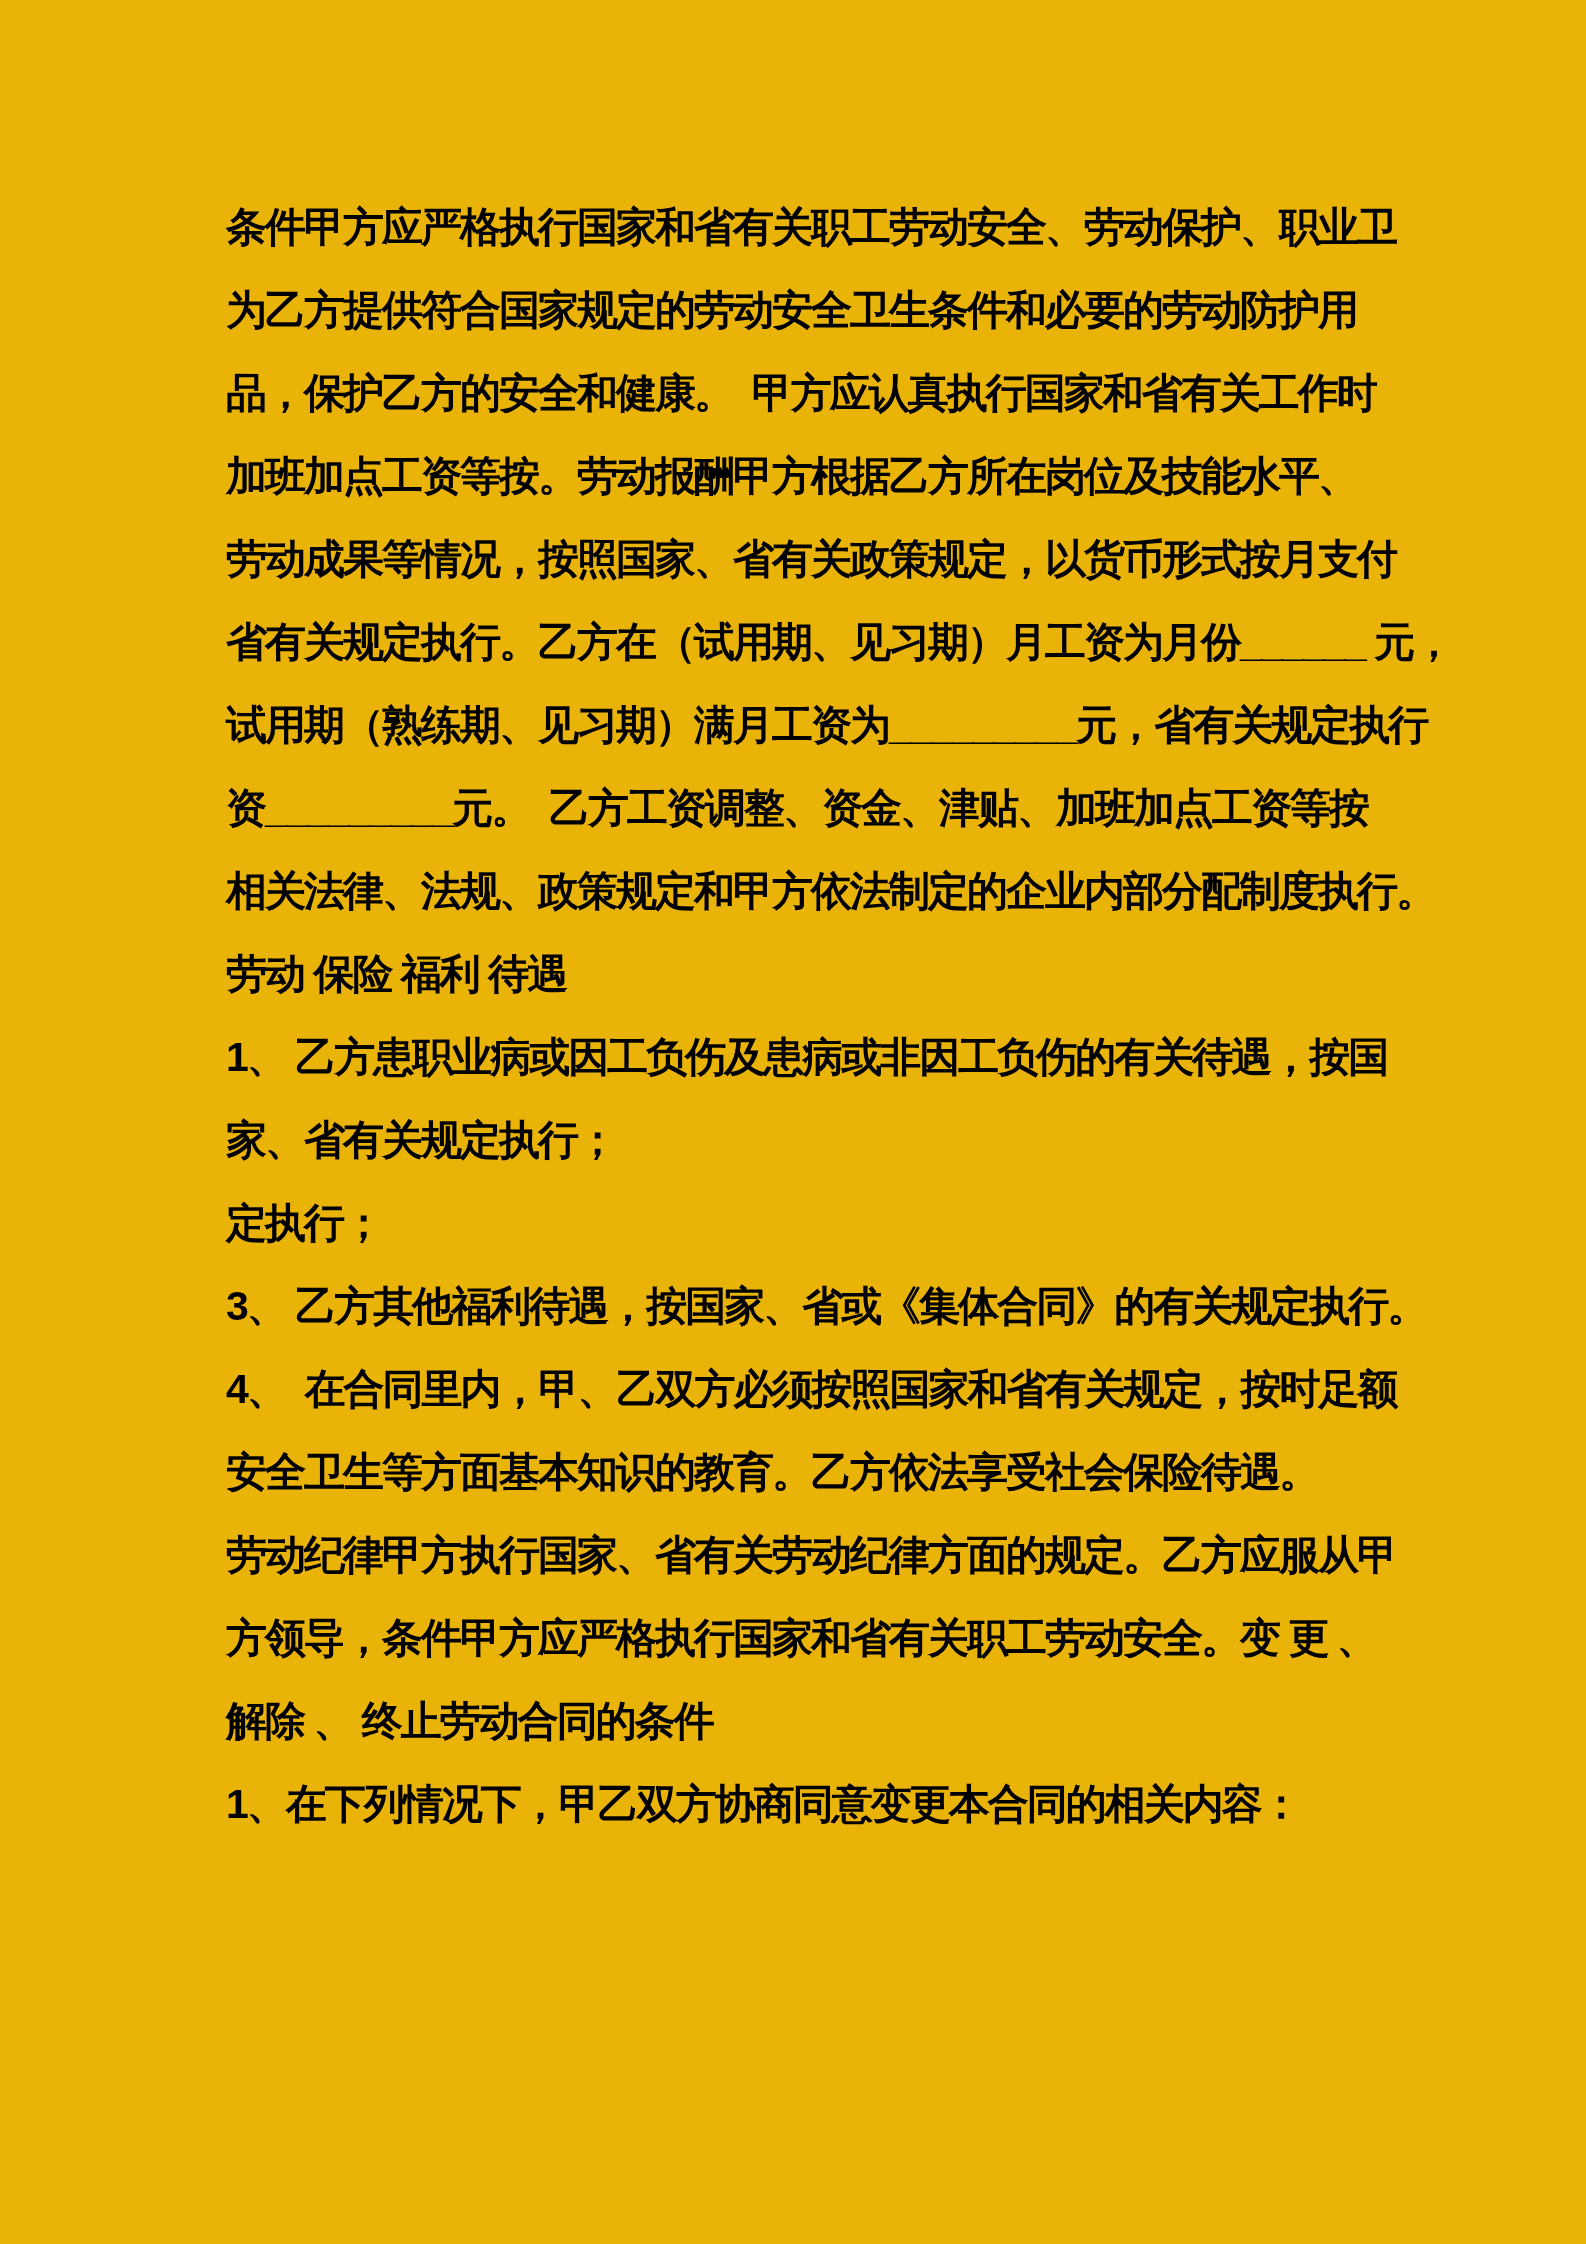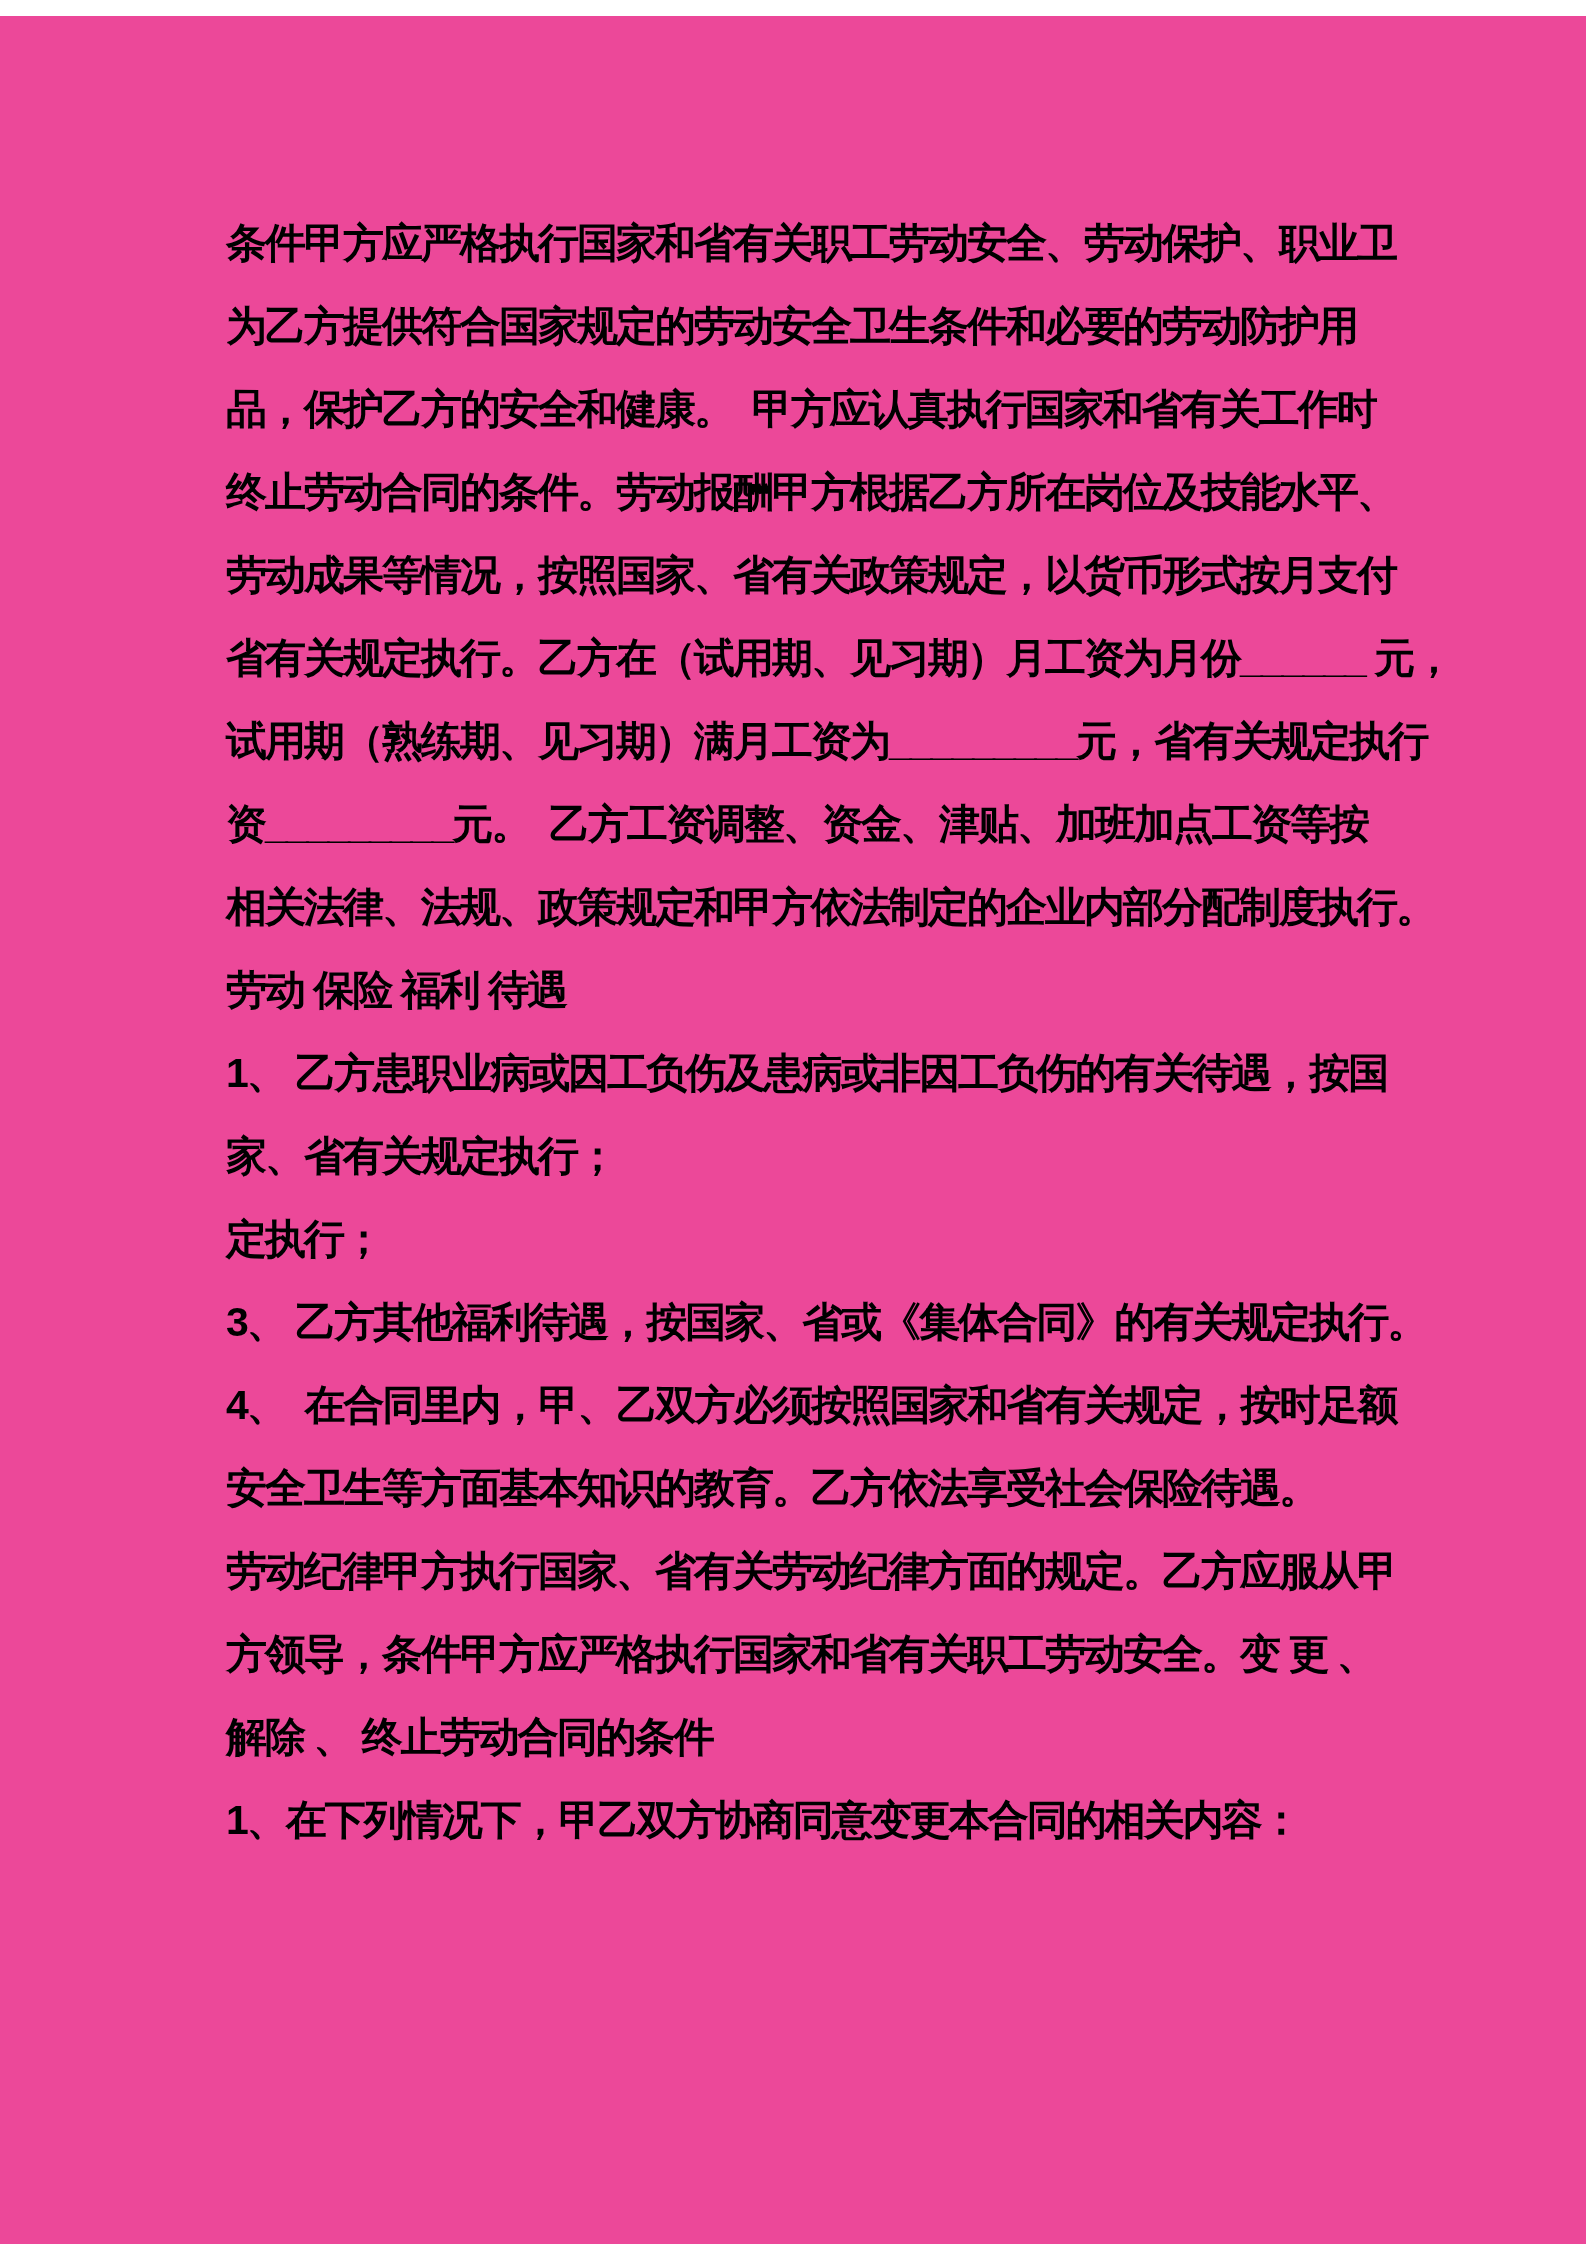--- a/index.html
+++ b/index.html
@@ -9,22 +9,21 @@
   body {
     width: 1586px;
     height: 2244px;
     background: #ffffff;
     position: relative;
     overflow: hidden;
   }
   .page {
     position: absolute;
     inset: 0;
-    background: #ec4899;
-    margin-top: 16px;
+    background: #eab308;
   }
   .content {
     position: absolute;
     left: 226px;
     top: 186px;
     width: 1240px;
   }
   .line {
     font-family: "Liberation Sans", sans-serif;
     font-size: 41px;
@@ -37,21 +36,21 @@
   }
 </style>
 </head>
 <body>
 
 <div class="page">
   <div class="content">
     <div class="line">条件甲方应严格执行国家和省有关职工劳动安全、劳动保护、职业卫</div>
     <div class="line">为乙方提供符合国家规定的劳动安全卫生条件和必要的劳动防护用</div>
     <div class="line">品，保护乙方的安全和健康。  甲方应认真执行国家和省有关工作时</div>
-    <div class="line">终止劳动合同的条件。劳动报酬甲方根据乙方所在岗位及技能水平、</div>
+    <div class="line">加班加点工资等按。劳动报酬甲方根据乙方所在岗位及技能水平、</div>
     <div class="line">劳动成果等情况，按照国家、省有关政策规定，以货币形式按月支付</div>
     <div class="line">省有关规定执行。乙方在（试用期、见习期）月工资为月份______ 元，</div>
     <div class="line">试用期（熟练期、见习期）满月工资为_________元，省有关规定执行</div>
     <div class="line">资_________元。  乙方工资调整、资金、津贴、加班加点工资等按</div>
     <div class="line">相关法律、法规、政策规定和甲方依法制定的企业内部分配制度执行。</div>
     <div class="line">劳动 保险 福利 待遇</div>
     <div class="line">1、 乙方患职业病或因工负伤及患病或非因工负伤的有关待遇，按国</div>
     <div class="line">家、省有关规定执行；</div>
     <div class="line">定执行；</div>
     <div class="line">3、 乙方其他福利待遇，按国家、省或《集体合同》的有关规定执行。</div>

